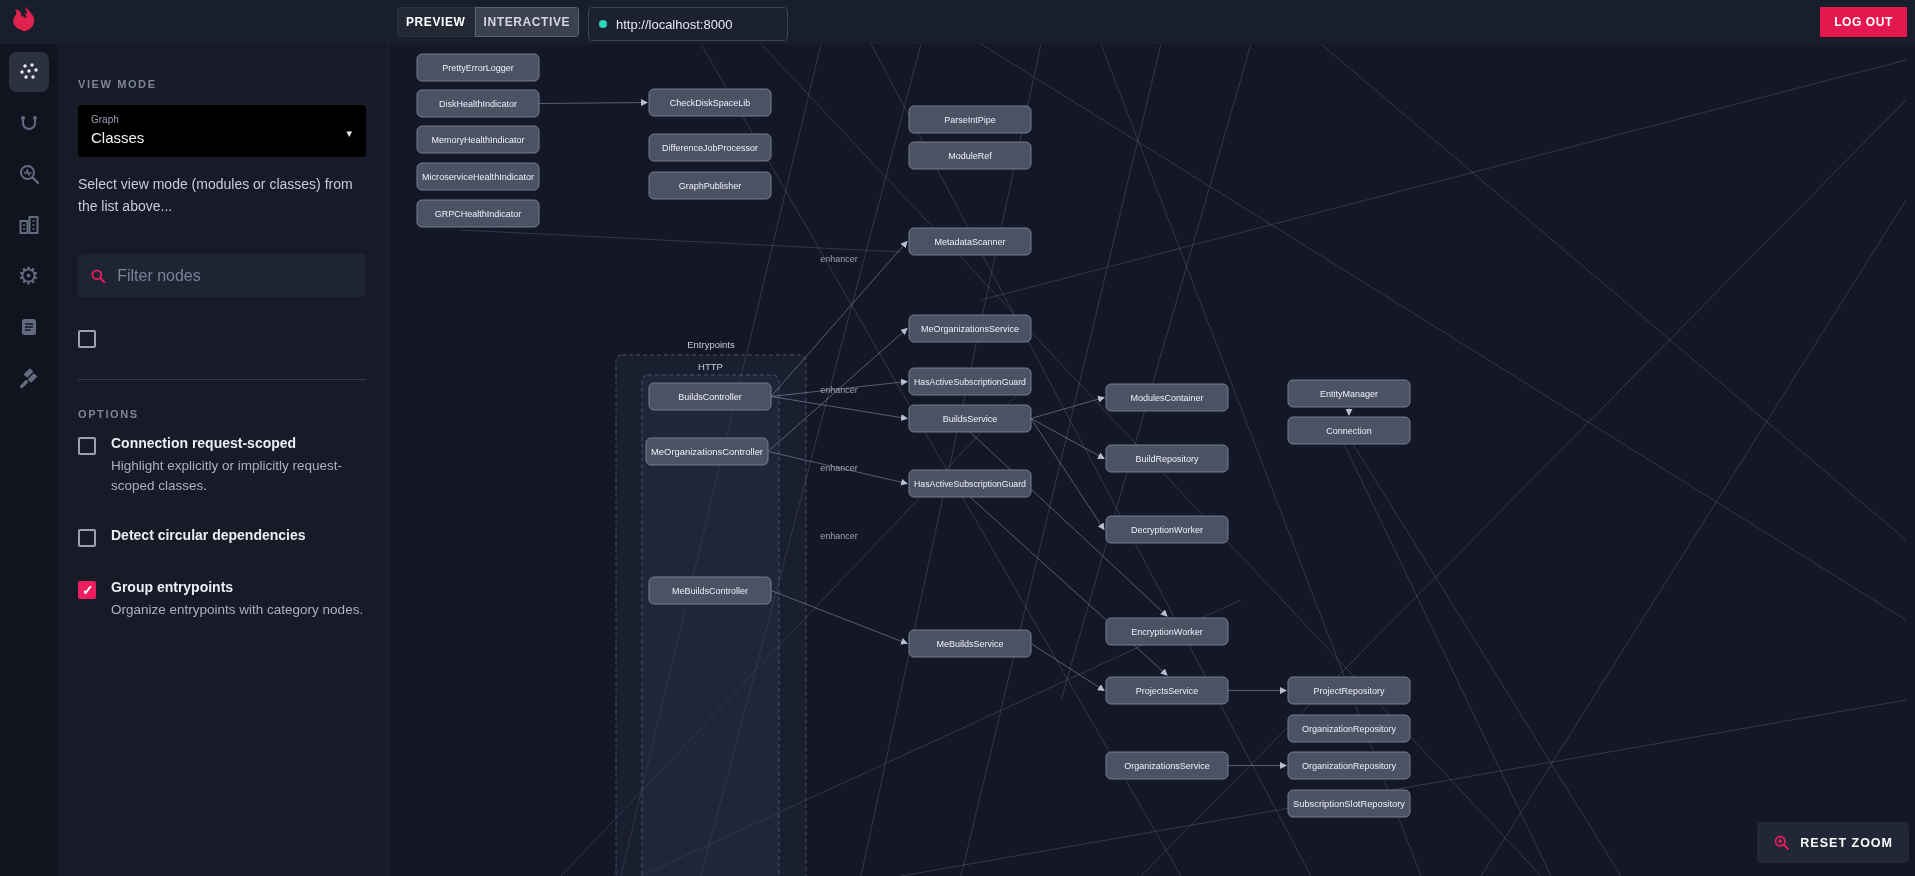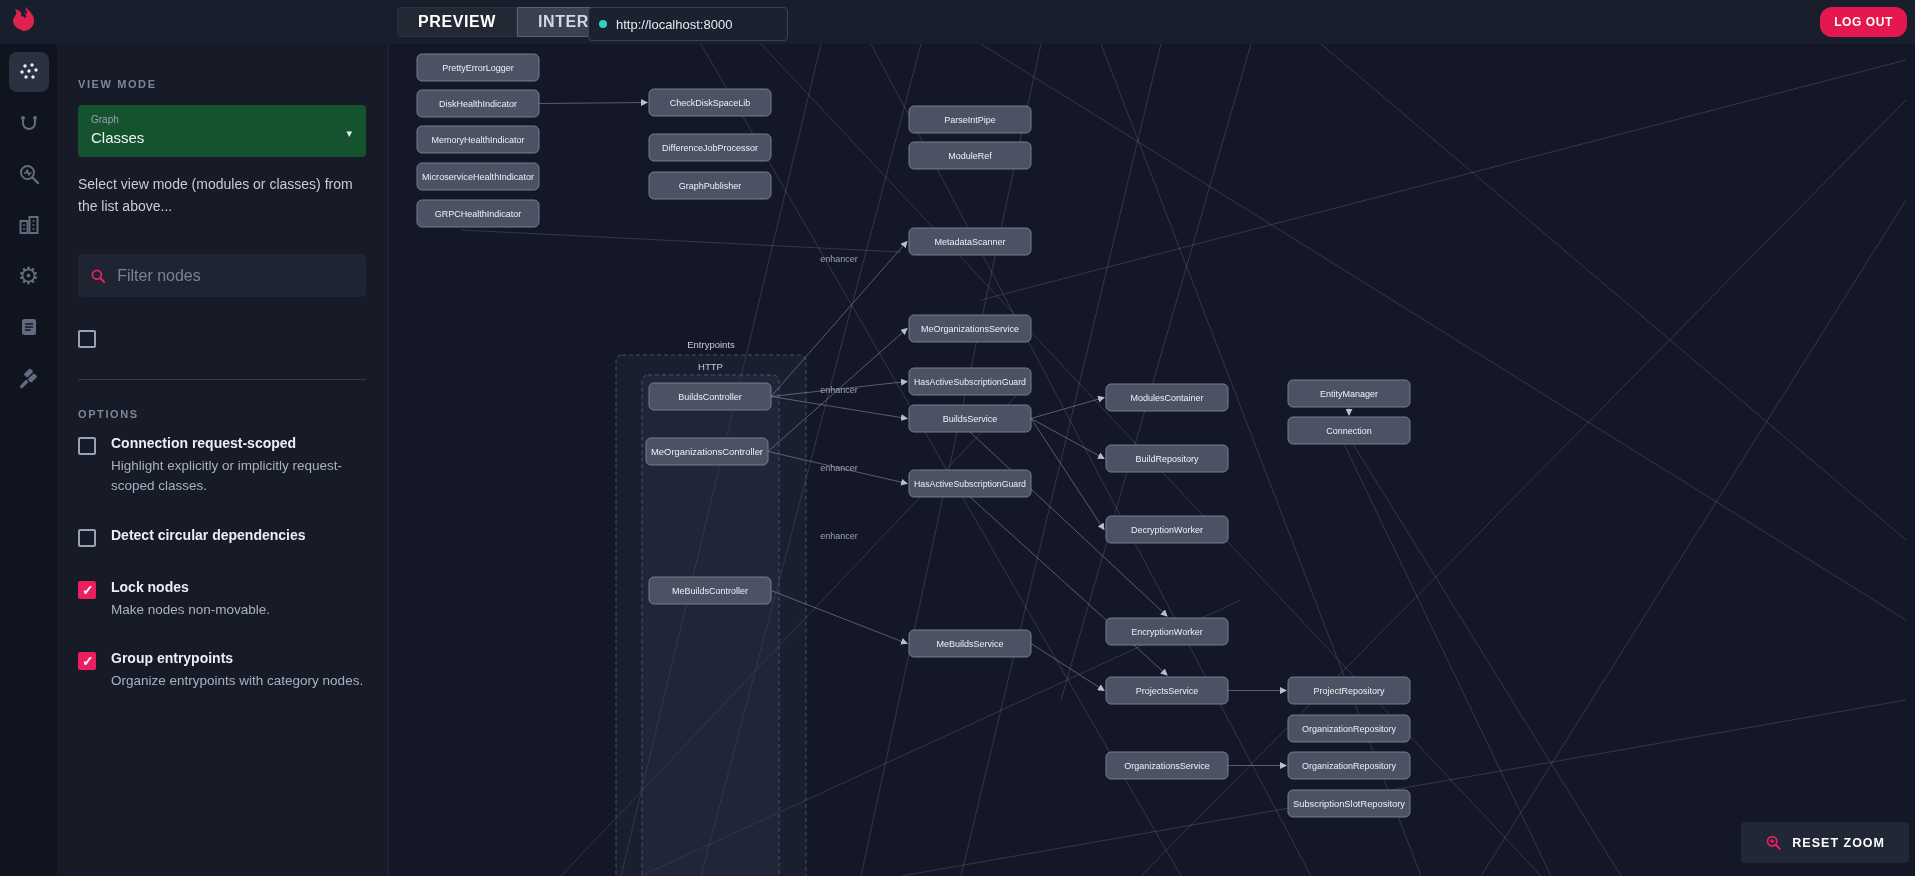--- a/index.html
+++ b/index.html
@@ -5,50 +5,50 @@
   * { margin:0; padding:0; box-sizing:border-box; }
   html,body { width:1915px; height:876px; overflow:hidden; background:#141826;
     font-family:"Liberation Sans", sans-serif; color:#e8eaf0; }
 
   
   .topbar { position:absolute; left:0; top:0; width:1915px; height:44px;
     background:#191e2c; z-index:30; }
   .logo { position:absolute; left:9px; top:5px; width:34px; height:34px; }
   .tabgroup { position:absolute; left:397px; top:7px; display:flex; height:30px;
     border-radius:4px; overflow:hidden; }
-  .tab { height:30px; padding:0 20px; display:flex; align-items:center;
-    font-size:16px; font-weight:bold; letter-spacing:.6px; cursor:pointer;
+  .tab { height:30px; padding:0 8px; display:flex; align-items:center;
+    font-size:12px; font-weight:bold; letter-spacing:.6px; cursor:pointer;
     background:#232835; color:#ffffff; border:1px solid #2c3242; }
   .tab.active { background:#3b4150; border:1px solid #596070; color:#d3d7e0; }
   .urlbox { position:absolute; left:588px; top:7px; width:200px; height:30px;
     background:#1c2130; border:1px solid #3a4152; border-radius:4px;
     display:flex; align-items:center; padding:16px 10px; gap:9px; }
   .status-dot { width:8px; height:8px; border-radius:50%; background:#2dd4bf; flex:none; }
   .urltext { font-size:13px; color:#e6e9f0; white-space:nowrap; }
   .logout { position:absolute; right:8px; top:7px; height:30px; padding:0 14px;
     background:#e5174f; color:#fff; font-size:12px; font-weight:bold;
-    letter-spacing:.6px; border:none; border-radius:12px; display:flex;
+    letter-spacing:.6px; border:none; border-radius:0; display:flex;
     align-items:center; cursor:pointer; }
 
   
   .rail { position:absolute; left:0; top:44px; width:57px; height:832px;
     background:#10141f; z-index:20; display:flex; flex-direction:column;
     align-items:center; padding-top:8px; gap:11px; }
   .rail-item { width:40px; height:40px; border-radius:8px; display:flex;
     align-items:center; justify-content:center; color:#646b80; cursor:pointer; }
   .rail-item.active { background:#2b3140; color:#eceef4; }
   .rail-item svg { display:block; }
   .gear-glyph { font-size:24px; line-height:1; }
 
   
   .sidebar { position:absolute; left:57px; top:44px; width:331px; height:832px;
     background:#171b28; z-index:10; padding:34px 22px 0 21px; }
   .side-heading { font-size:11px; font-weight:bold; letter-spacing:1.6px;
     color:#7e8597; margin-bottom:15px; }
-  .select { background:#14532d; border-radius:4px; padding:9px 20px 11px 13px;
+  .select { background:#000000; border-radius:4px; padding:9px 20px 11px 13px;
     position:relative; cursor:pointer; margin-bottom:17px; }
   .select-label { font-size:10px; color:#9ba1b2; margin-bottom:4px; }
   .select-value { font-size:15px; color:#f1f3f8; }
   .select-chevron { position:absolute; right:14px; top:22px; color:#e6e9f0;
     font-size:11px; }
   .helper { font-size:14px; color:#c7ccd8; line-height:1.55; margin-bottom:37px; }
   .filter { background:#1f2432; border-radius:4px; height:43px; display:flex;
     align-items:center; padding:0 12px; gap:11px; margin-bottom:31px; }
   .filter input { background:transparent; border:none; outline:none;
     font-size:16px; color:#ffffff; width:100%;
@@ -73,21 +73,21 @@
   .layout-opt.selected { background:#3d4452; color:#aeb4c2; }
 
   
   .canvas { position:absolute; left:388px; top:44px; width:1527px; height:832px;
     background:#141826; border-left:1px solid #20263a; }
   .canvas svg.graph { display:block; }
 
   .canvas-controls { position:absolute; right:6px; bottom:13px; display:flex;
     background:#20263466; border-radius:4px; overflow:hidden; }
   .ctl-btn { display:flex; align-items:center; gap:10px; height:41px;
-    padding:0 24px; background:#212736; color:#fdfdfe; font-size:12.5px;
+    padding:0 16px; background:#212736; color:#fdfdfe; font-size:12.5px;
     font-weight:bold; letter-spacing:1px; border:none; cursor:pointer; }
   .ctl-btn + .ctl-btn { border-left:1px solid #343b4c; }
 </style>
 </head>
 <body>
 
 <div class="topbar">
   <svg class="logo" viewBox="0 0 24 24">
     <path fill="#e0234e" d="M13.1 1.8c-.5 0-.9.1-1.3.3.9.6 1.4 1.3 1.6 2 .1.5 0 1-.1 1.4-.1.5-.3.9-.2 1.3 0 .6.5 1.1 1.2 1.6-1.6-.3-2.6.3-3 1-.4-1.4-1.8-1.8-2.9-1.4.7-1.2.3-2.3-.4-3.1C6.9 3.8 5.5 3 3.9 3c1 .9 1.5 1.9 1.3 3-.1.6-.5 1.1-.9 1.7-.5.7-1 1.4-1.2 2.3-.4 1.6 0 3.4 1.2 4.9 1.3 1.7 3.6 2.9 6.5 2.9-.9-.5-1.5-1.5-1.5-2.6 0-1.7.9-2.3 1.9-3.3.9-.9 1.8-2 1.8-3.9 1 .6 1.5 1.7 1.2 2.9 1.4-1 2-2.8 1.4-4.6-.5-1.7-2.2-3.5-4.5-3.5 .7.6 1.3 1.2 1.5 2 .2.6.1 1.2-.1 1.7-1-1.2-2.3-1.4-2.3-1.4s2.4 1.2 1.8 3.6c-.4 1.6-1.6 2.5-2.6 3.5-.9 1-1.7 1.9-1.5 3.4.1 1.4 1.2 2.6 2.7 3 2.6-.5 4.7-1.8 5.9-3.6 1.4-2 1.7-4.7.6-7-1-2.2-3-4.2-4-4.2z"></path>
   </svg>
@@ -195,27 +195,20 @@
     </div>
   </div>
 
   <div class="opt">
     <span class="checkbox"></span>
     <div>
       <div class="opt-title">Detect circular dependencies</div>
     </div>
   </div>
 
-  <div class="opt">
-    <span class="checkbox checked"></span>
-    <div>
-      <div class="opt-title">Lock nodes</div>
-      <div class="opt-desc">Make nodes non-movable.</div>
-    </div>
-  </div>
 
   <div class="opt">
     <span class="checkbox checked"></span>
     <div>
       <div class="opt-title">Group entrypoints</div>
       <div class="opt-desc">Organize entrypoints with category nodes.</div>
     </div>
   </div>
 
 </div>

